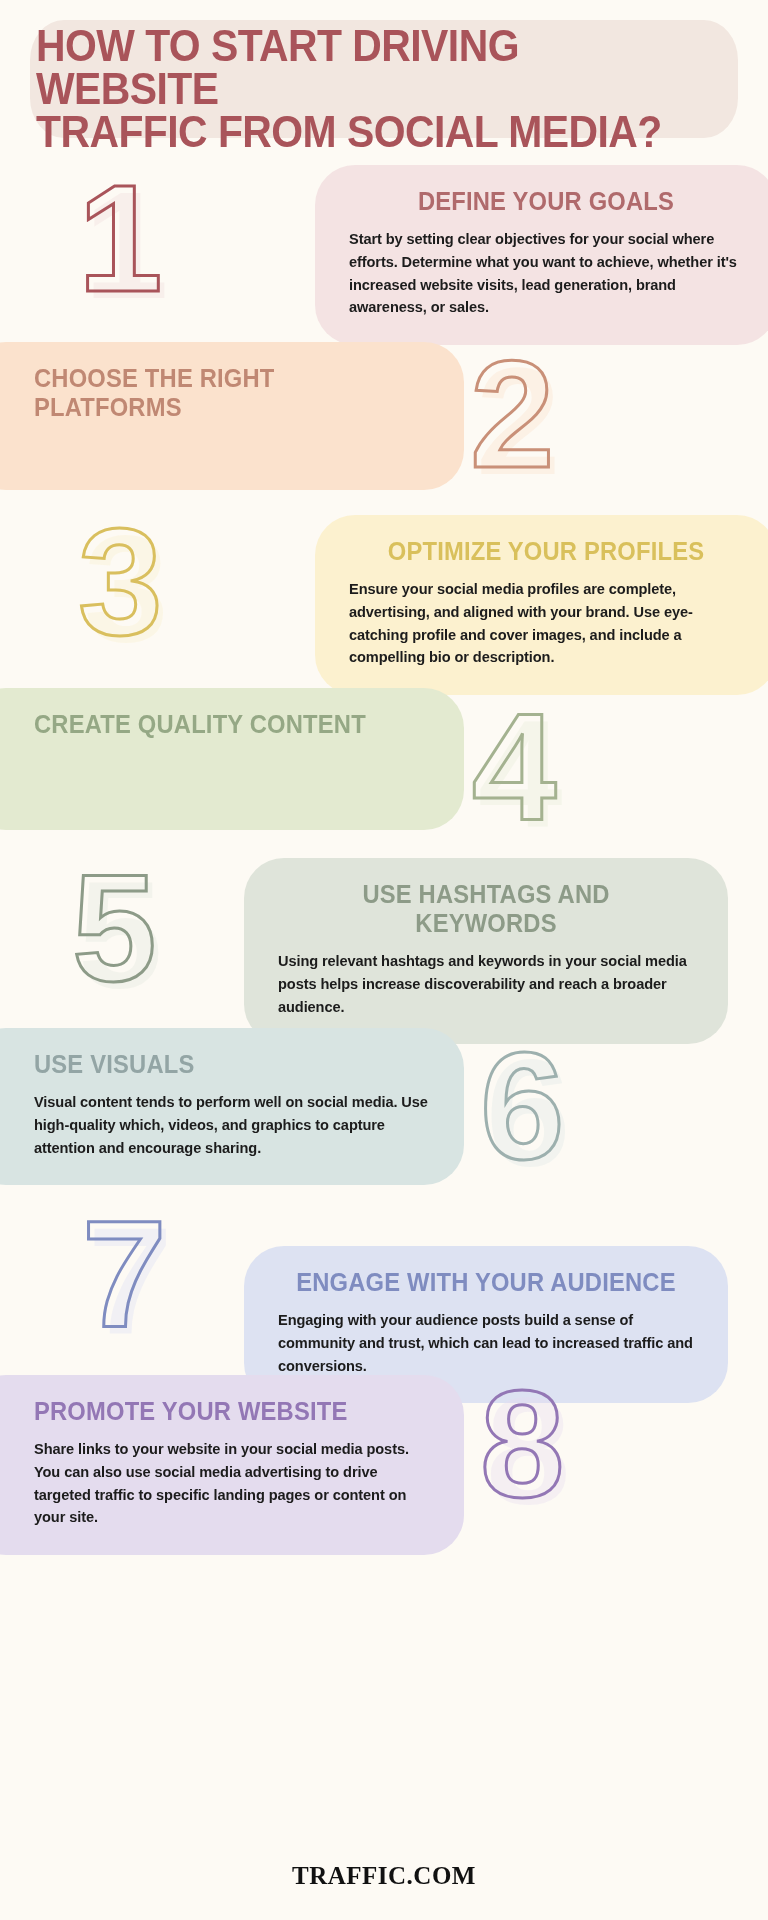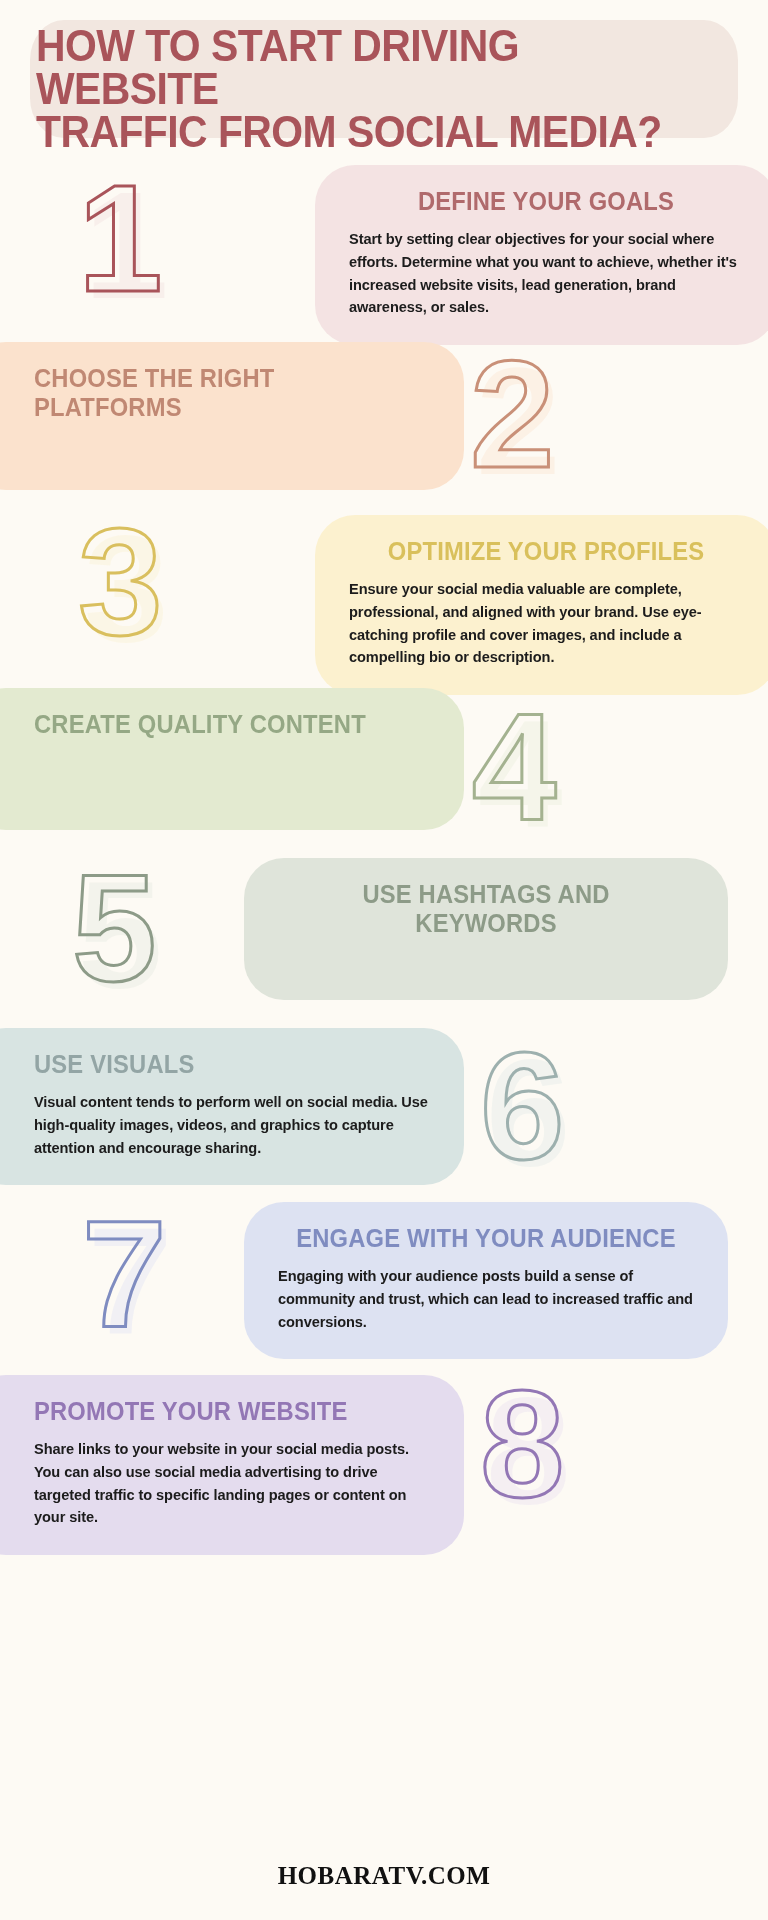--- a/index.html
+++ b/index.html
@@ -142,52 +142,53 @@
     </div>
     <div class="step" style="top: 342px;">
       <div class="card card-left" style="background: rgb(251, 226, 205); min-height: 148px;">
         <h3 style="color: rgb(192, 136, 115);">CHOOSE THE RIGHT PLATFORMS</h3>
       </div>
       <div class="numeral" style="left: 470px; top: -4px; font-size: 152px;"><span class="ghost" style="color: rgb(251, 224, 201);">2</span><span class="outline" style="-webkit-text-stroke: 3px rgb(201, 144, 120);">2</span></div>
     </div>
     <div class="step" style="top: 515px;">
       <div class="card card-right" style="background: rgb(252, 241, 207); min-height: 152px;">
         <h3 style="color: rgb(217, 192, 92);">OPTIMIZE YOUR PROFILES</h3>
-        <p>Ensure your social media valuable are complete, professional, and aligned with your brand. Use eye-catching profile and cover images, and include a compelling bio or description.</p>
+        <p>Ensure your social media profiles are complete, advertising, and aligned with your brand. Use eye-catching profile and cover images, and include a compelling bio or description.</p>
       </div>
       <div class="numeral" style="left: 78px; top: -10px; font-size: 152px;"><span class="ghost" style="color: rgb(250, 240, 204);">3</span><span class="outline" style="-webkit-text-stroke: 3px rgb(217, 191, 94);">3</span></div>
     </div>
     <div class="step" style="top: 688px;">
       <div class="card card-left" style="background: rgb(227, 234, 208); min-height: 142px;">
         <h3 style="color: rgb(149, 168, 133);">CREATE QUALITY CONTENT</h3>
       </div>
       <div class="numeral" style="left: 472px; top: 2px; font-size: 152px;"><span class="ghost" style="color: rgb(231, 237, 216);">4</span><span class="outline" style="-webkit-text-stroke: 3px rgb(164, 178, 144);">4</span></div>
     </div>
     <div class="step" style="top: 858px;">
       <div class="card card-wide-right" style="background: rgb(223, 228, 218); min-height: 142px;">
         <h3 style="color: rgb(141, 155, 136);">USE HASHTAGS AND KEYWORDS</h3>
+        <p>Using relevant hashtags and keywords in your social media posts helps increase discoverability and reach a broader audience.</p>
       </div>
       <div class="numeral" style="left: 72px; top: -6px; font-size: 152px;"><span class="ghost" style="color: rgb(226, 231, 221);">5</span><span class="outline" style="-webkit-text-stroke: 3px rgb(141, 155, 136);">5</span></div>
     </div>
     <div class="step" style="top: 1028px;">
       <div class="card card-left" style="background: rgb(216, 228, 226); min-height: 156px;">
         <h3 style="color: rgb(147, 165, 165);">USE VISUALS</h3>
-        <p>Visual content tends to perform well on social media. Use high-quality images, videos, and graphics to capture attention and encourage sharing.</p>
+        <p>Visual content tends to perform well on social media. Use high-quality which, videos, and graphics to capture attention and encourage sharing.</p>
       </div>
       <div class="numeral" style="left: 480px; top: 2px; font-size: 152px;"><span class="ghost" style="color: rgb(221, 232, 230);">6</span><span class="outline" style="-webkit-text-stroke: 3px rgb(157, 176, 174);">6</span></div>
     </div>
     <div class="step" style="top: 1202px;">
-      <div class="card card-wide-right" style="background: rgb(221, 226, 242); min-height: 142px;">
+      <div class="card card-wide-right" style="background: rgb(221, 226, 242); min-height: 142px; margin-top: 44px;">
         <h3 style="color: rgb(127, 140, 192);">ENGAGE WITH YOUR AUDIENCE</h3>
         <p>Engaging with your audience posts build a sense of community and trust, which can lead to increased traffic and conversions.</p>
       </div>
       <div class="numeral" style="left: 82px; top: -4px; font-size: 152px;"><span class="ghost" style="color: rgb(220, 223, 244);">7</span><span class="outline" style="-webkit-text-stroke: 3px rgb(127, 140, 192);">7</span></div>
     </div>
     <div class="step" style="top: 1375px;">
       <div class="card card-left" style="background: rgb(228, 220, 238); min-height: 158px;">
         <h3 style="color: rgb(147, 119, 181);">PROMOTE YOUR WEBSITE</h3>
         <p>Share links to your website in your social media posts. You can also use social media advertising to drive targeted traffic to specific landing pages or content on your site.</p>
       </div>
       <div class="numeral" style="left: 480px; top: -7px; font-size: 152px;"><span class="ghost" style="color: rgb(230, 220, 240);">8</span><span class="outline" style="-webkit-text-stroke: 3px rgb(147, 119, 181);">8</span></div>
     </div>
   </div>
 
-<div class="footer">HOBARATV.COM</div>
+<div class="footer">TRAFFIC.COM</div>
 
 </body></html>

